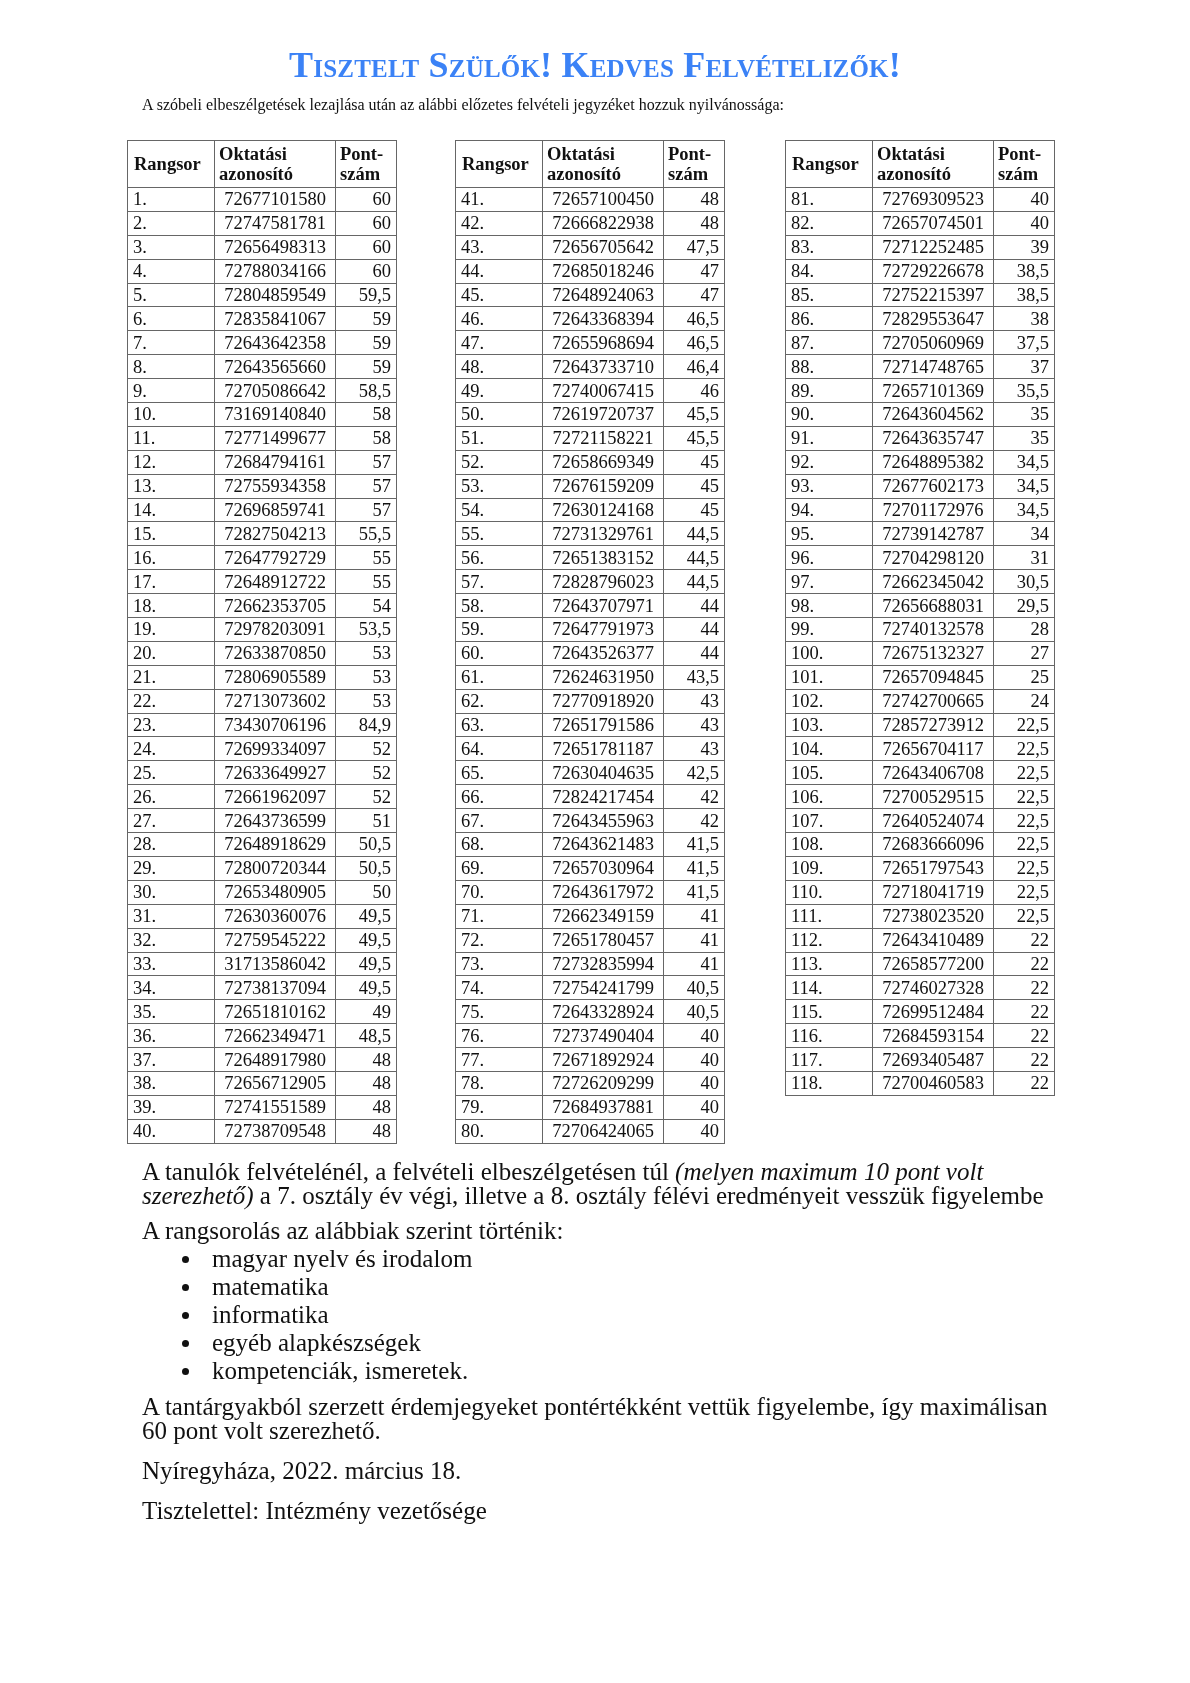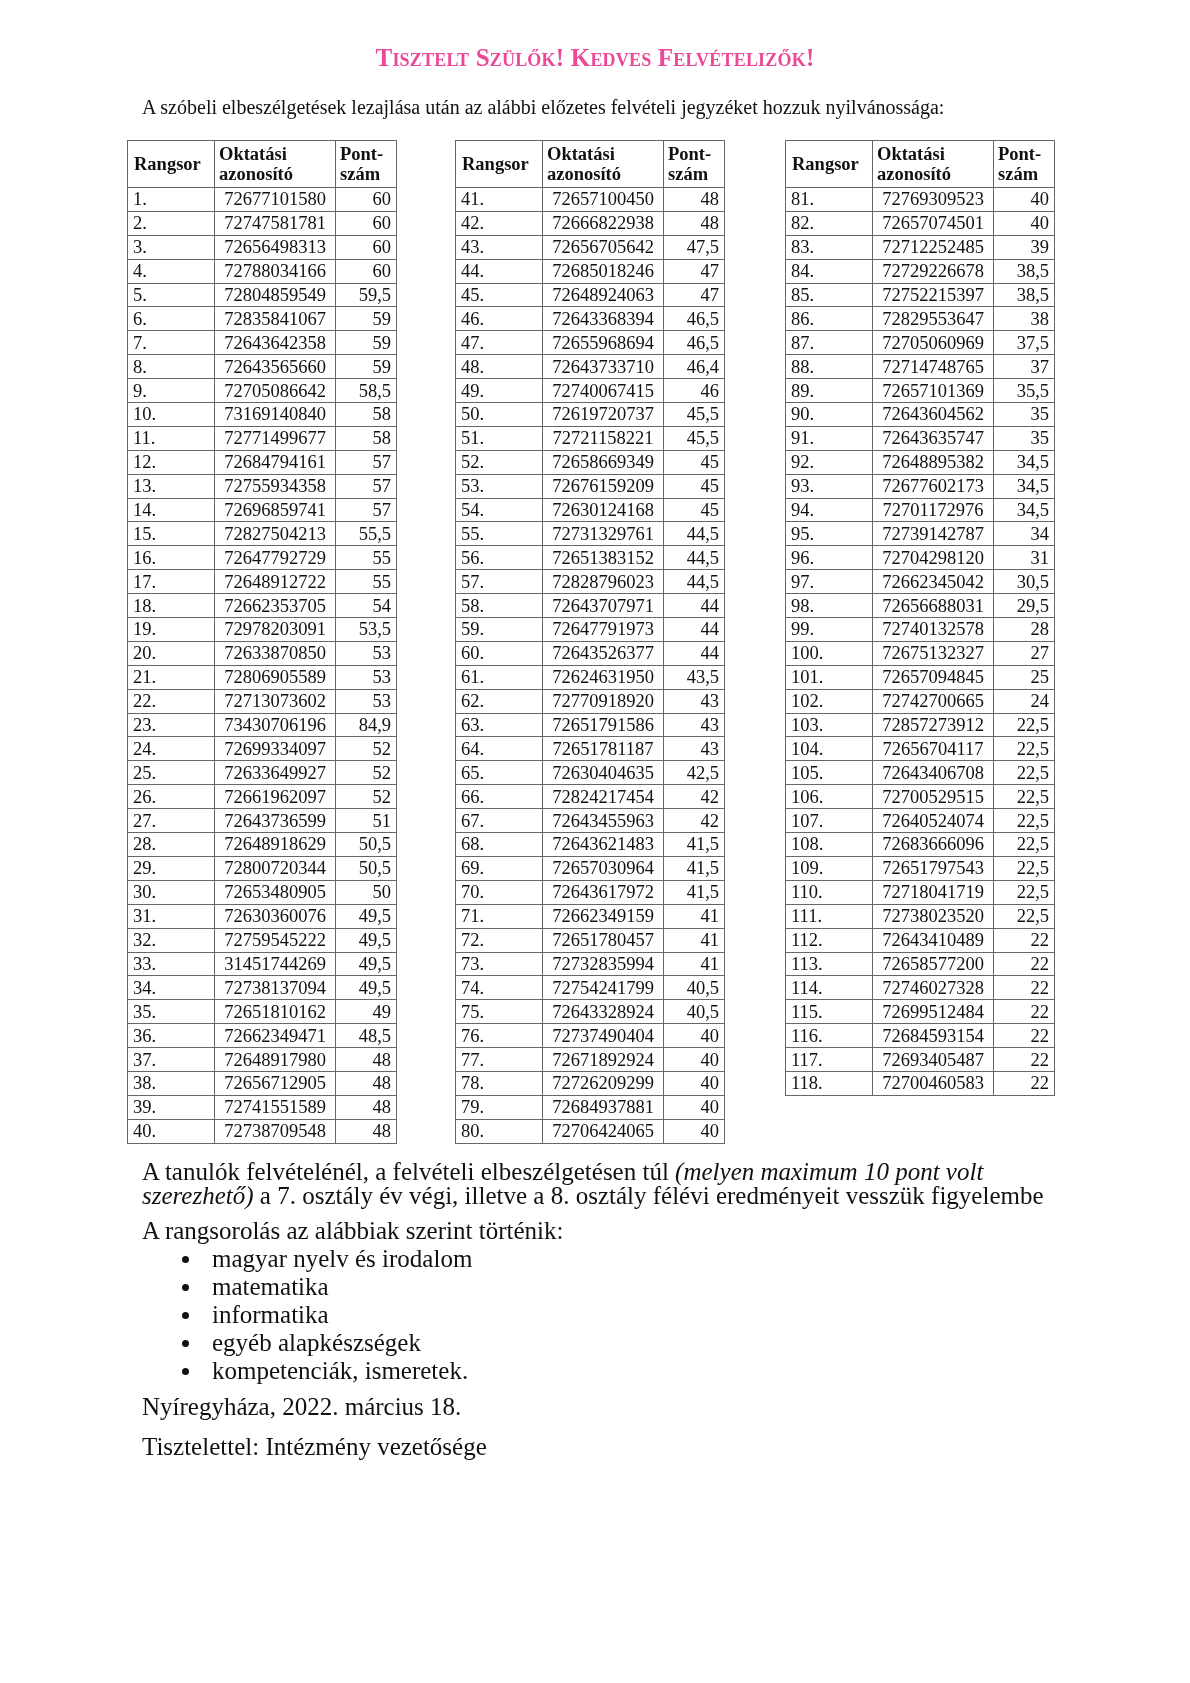--- a/index.html
+++ b/index.html
@@ -1,21 +1,21 @@
 <!DOCTYPE html>
 <html><head>
 <meta charset="utf-8">
 <style>
   html, body { margin: 0; padding: 0; background: #ffffff; }
   body { width: 1190px; height: 1683px; position: relative; overflow: hidden;
          font-family: "Liberation Serif", "DejaVu Serif", serif; color: #111; }
   .title { position: absolute; top: 44px; left: 0; width: 1190px; text-align: center;
-           color: #ec4899; font-weight: bold; font-size: 25px; letter-spacing: 0.2px;
+           color: #3b82f6; font-weight: bold; font-size: 36px; letter-spacing: 0.2px;
            font-variant: small-caps; }
-  .intro { position: absolute; top: 96px; left: 142px; font-size: 20px; }
+  .intro { position: absolute; top: 96px; left: 142px; font-size: 16px; }
   .tables { position: absolute; top: 140px; left: 127px; width: 940px; height: 1000px; }
   table.rank { position: absolute; top: 0; border-collapse: collapse; font-size: 18.5px; }
   table.rank th, table.rank td { border: 1.5px solid #666; padding: 0 5px; height: 22.9px; line-height: 22px; }
   table.rank th { font-weight: bold; font-size: 18.5px; line-height: 20px; padding: 1px 4px; height: 44px; text-align: left; }
   table.rank td.r { width: 76px; text-align: left; }
   table.rank td.id { width: 110px; text-align: center; }
   table.rank td.p { width: 50px; text-align: right; }
   table.rank th.h-r { text-align: left; padding-left: 6px; }
   #t1 { left: 0; }
   #t2 { left: 328px; }
@@ -199,21 +199,21 @@
           <td class="id">72630360076</td>
           <td class="p">49,5</td>
         </tr>
         <tr>
           <td class="r">32.</td>
           <td class="id">72759545222</td>
           <td class="p">49,5</td>
         </tr>
         <tr>
           <td class="r">33.</td>
-          <td class="id">31451744269</td>
+          <td class="id">31713586042</td>
           <td class="p">49,5</td>
         </tr>
         <tr>
           <td class="r">34.</td>
           <td class="id">72738137094</td>
           <td class="p">49,5</td>
         </tr>
         <tr>
           <td class="r">35.</td>
           <td class="id">72651810162</td>
@@ -663,15 +663,16 @@
 <div class="notes">
   <p><span>A tanulók felvételénél, a felvételi elbeszélgetésen túl </span><em>(melyen maximum 10 pont volt szerezhető)</em><span> a 7. osztály év végi, illetve a 8. osztály félévi eredményeit vesszük figyelembe</span></p>
   <p style="margin-bottom:6px">A rangsorolás az alábbiak szerint történik:</p>
   <ul id="crit-list">
       <li><span class="bullet"></span><span>magyar nyelv és irodalom</span></li>
       <li><span class="bullet"></span><span>matematika</span></li>
       <li><span class="bullet"></span><span>informatika</span></li>
       <li><span class="bullet"></span><span>egyéb alapkészségek</span></li>
       <li><span class="bullet"></span><span>kompetenciák, ismeretek.</span></li>
     </ul>
+  <p class="sp">A tantárgyakból szerzett érdemjegyeket pontértékként vettük figyelembe, így maximálisan 60 pont volt szerezhető.</p>
   <p class="sp">Nyíregyháza, 2022. március 18.</p>
   <p>Tisztelettel: Intézmény vezetősége</p>
 </div>
 
 </body></html>

